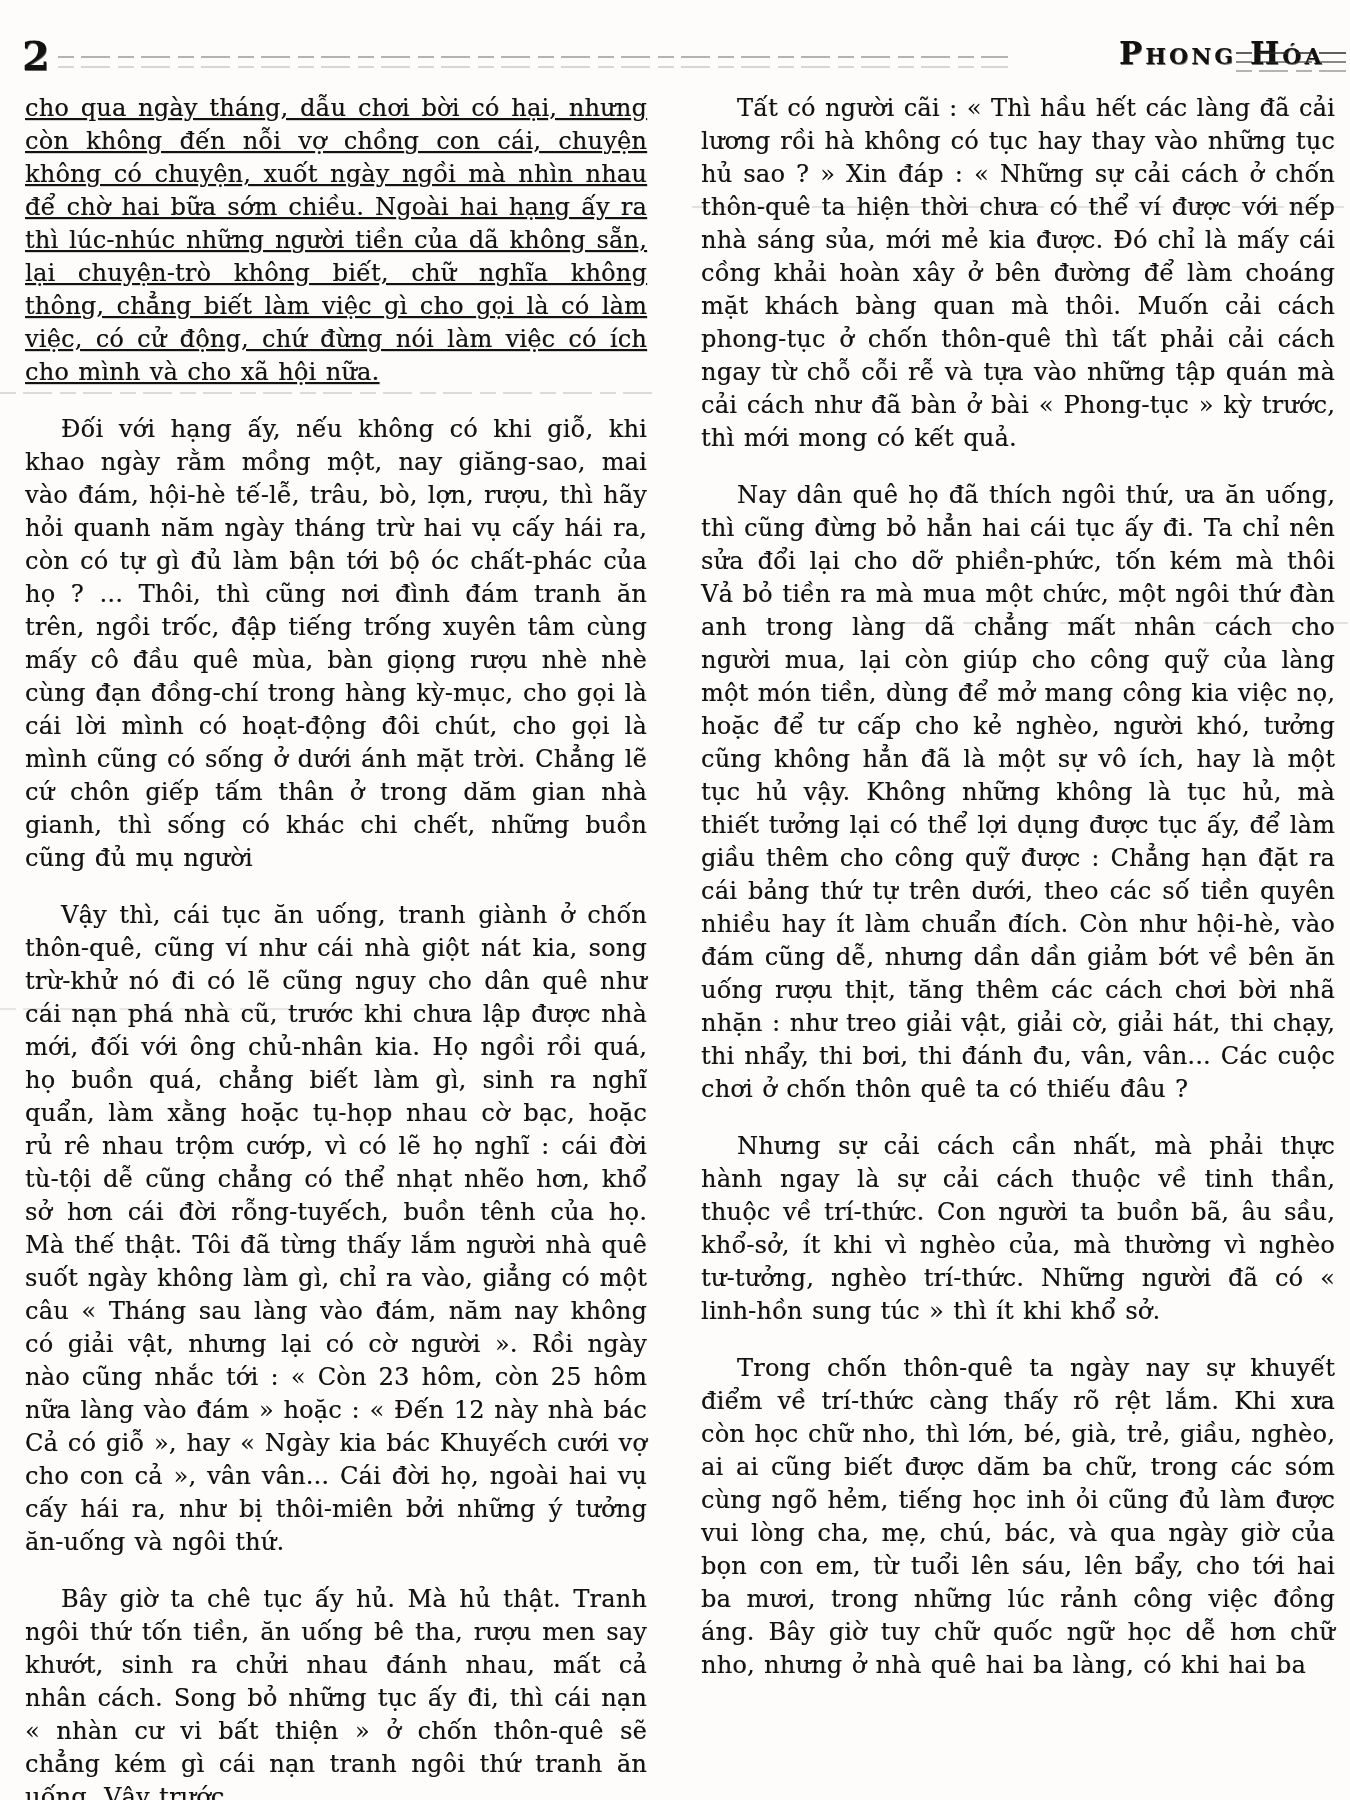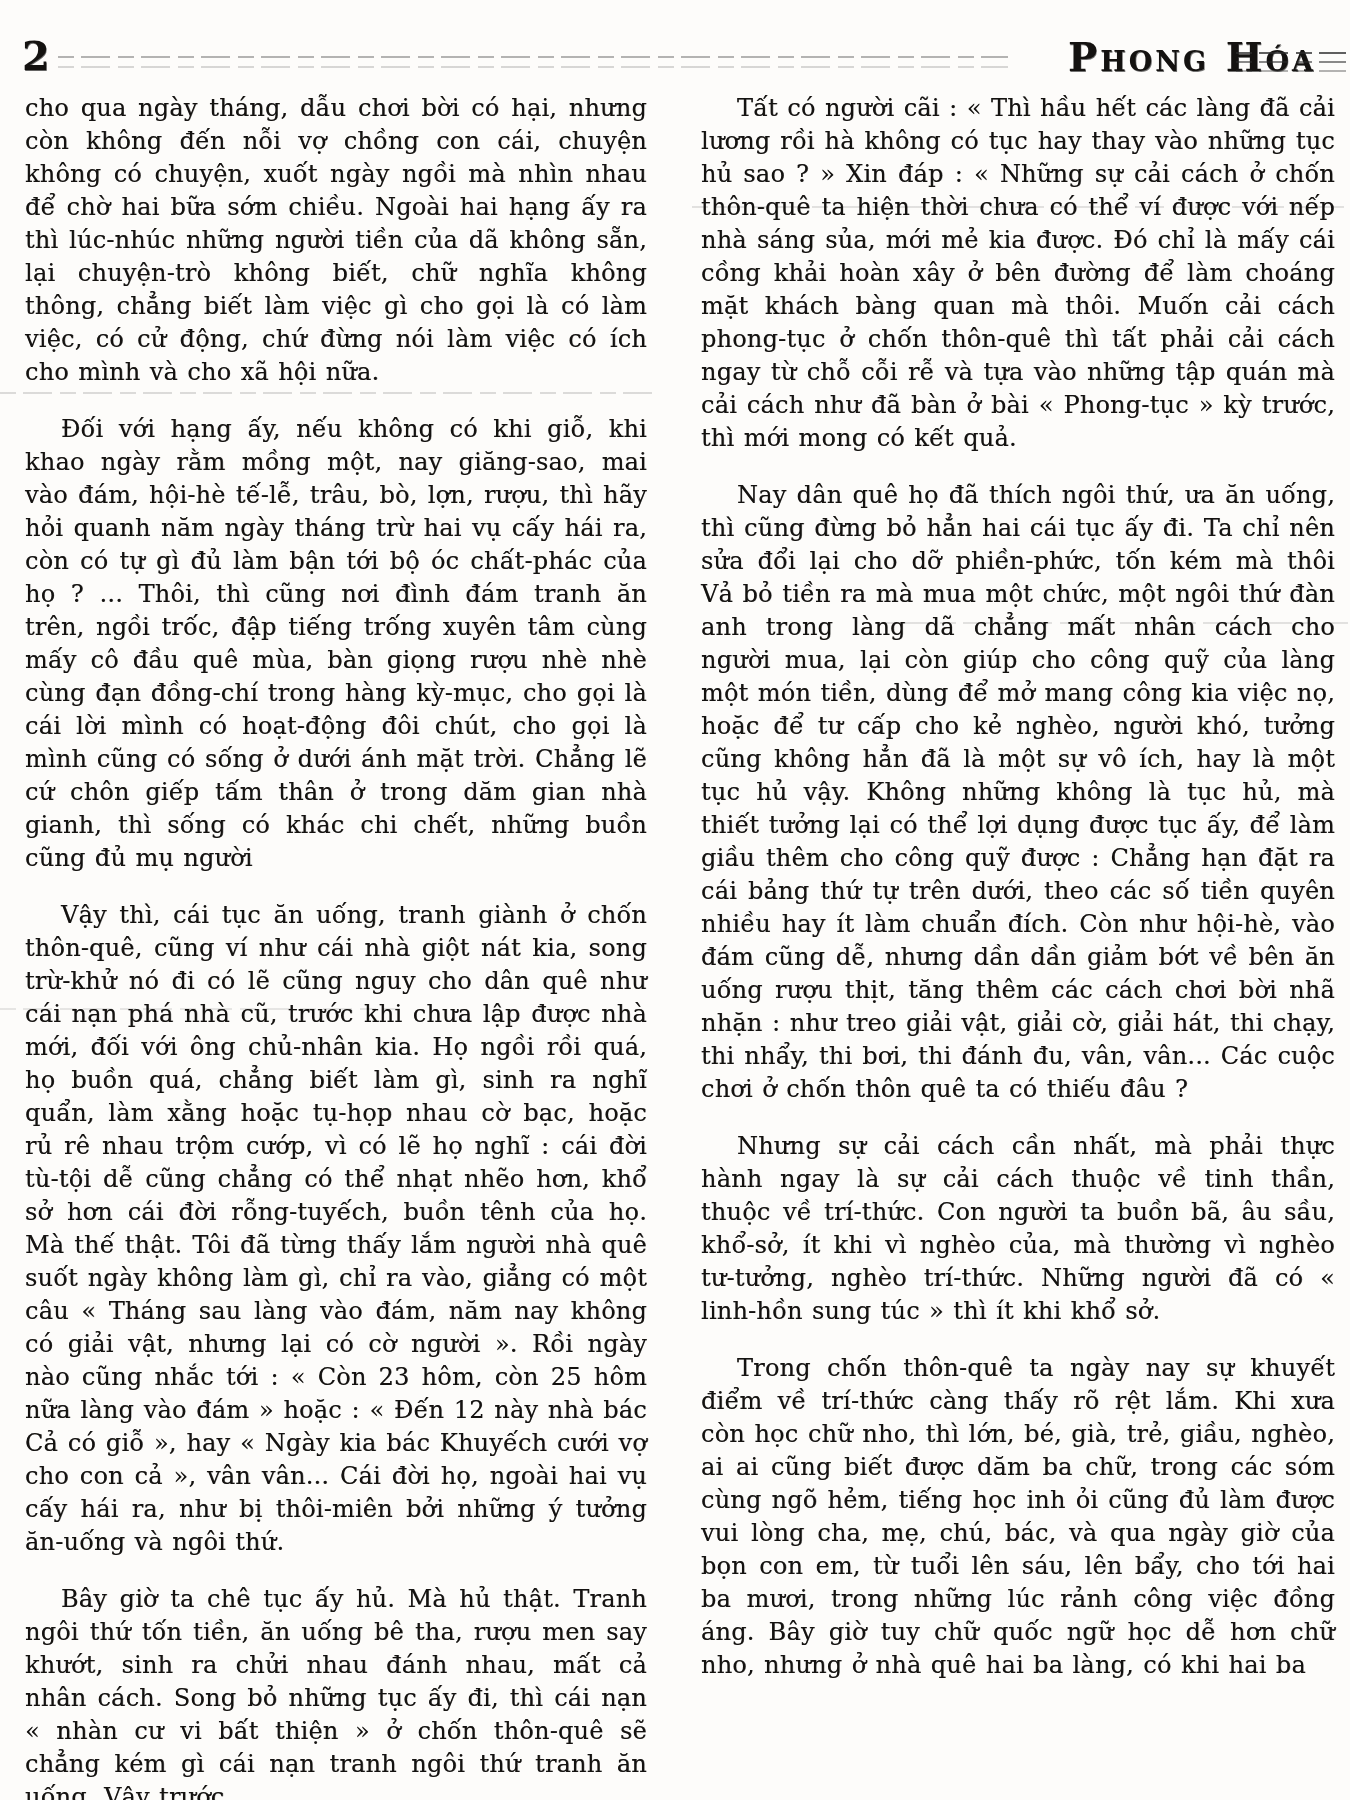--- a/index.html
+++ b/index.html
@@ -21,23 +21,23 @@
     position: absolute;
     left: 22px;
     top: 36px;
     font-size: 40px;
     font-weight: bold;
     line-height: 1;
     text-shadow: 0.5px 0.5px 0 rgba(0,0,0,0.6);
   }
   .masthead {
     position: absolute;
-    left: 1068px;
+    left: 1119px;
     top: 38px;
-    font-size: 39px;
+    font-size: 31px;
     font-weight: bold;
     font-variant: small-caps;
     letter-spacing: 3px;
     line-height: 1;
     white-space: nowrap;
     text-shadow: 0.6px 0.6px 0 rgba(0,0,0,0.55);
     text-align: center;
   }
   
   .dash-line {
@@ -74,21 +74,21 @@
     letter-spacing: 0.2px;
     word-spacing: 1.5px;
     text-shadow: 0.35px 0.35px 0 rgba(0,0,0,0.5);
   }
   .col-left  { width: 622px; }
   .col-right { width: 634px; }
   .para {
     margin: 0 0 24px 0;
     text-indent: 36px;
   }
-  .para.noindent { text-indent: 0; }
+  .para.noindent { text-indent: 0; text-decoration: underline; }
 </style>
 </head>
 <body>
 
 <div class="page">
 
   <span class="page-num">2</span>
 
   <div class="dash-line rule-hdr-1"></div>
   <div class="dash-line rule-hdr-2"></div>

